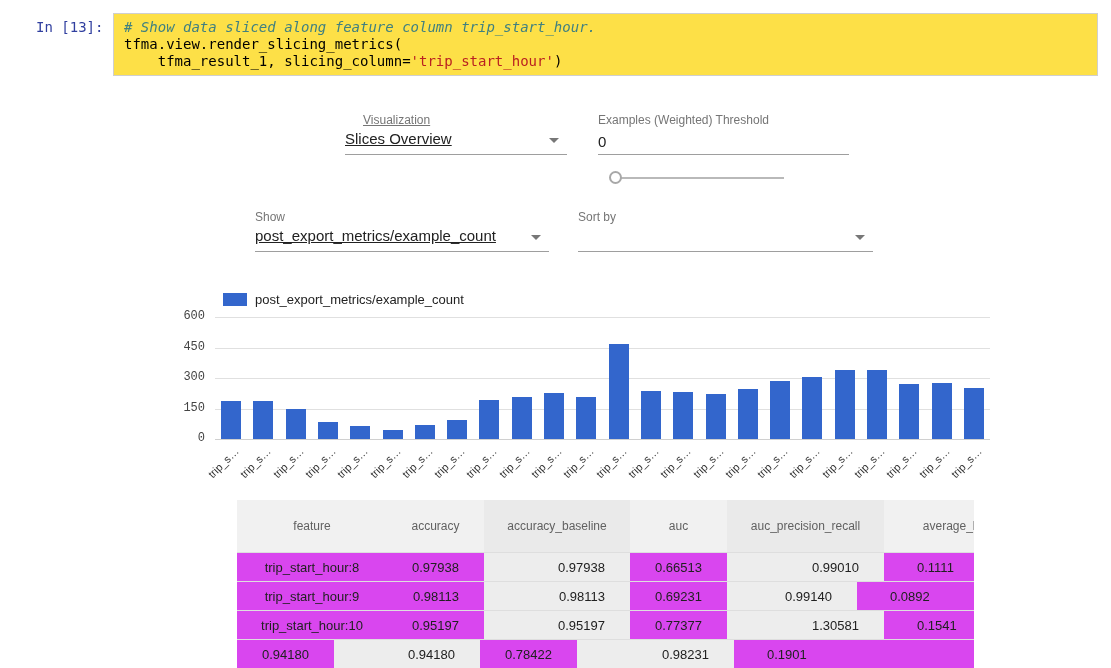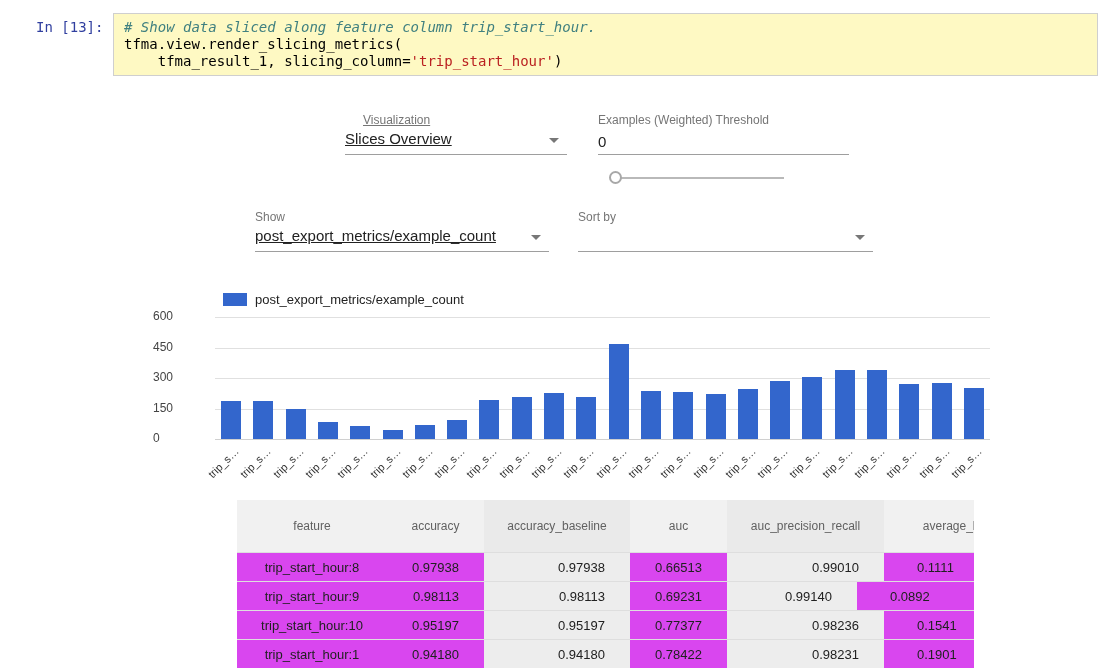--- a/index.html
+++ b/index.html
@@ -7,21 +7,21 @@
   body { position: relative; font-family: "Liberation Sans", sans-serif; }
 
   
   .prompt {
     position: absolute; left: 36px; top: 19px;
     font-family: "DejaVu Sans Mono", monospace; font-size: 14px;
     color: #303F9F; white-space: pre;
   }
   .code-box {
     position: absolute; left: 113px; top: 13px; width: 985px;
-    background: #fef9c3; border: 1px solid #cfcfcf;
+    background: #fde047; border: 1px solid #cfcfcf;
     padding: 5px 10px;
   }
   .code-line {
     font-family: "DejaVu Sans Mono", monospace; font-size: 14px;
     line-height: 17px; white-space: pre; color: #000;
   }
   .tok-comment { color: #408080; font-style: italic; }
   .tok-string  { color: #BA2121; }
   .tok-plain   { color: #000; }
 
@@ -47,21 +47,21 @@
   .slider-knob {
     position: absolute; left: 0; top: 1px; width: 13px; height: 13px;
     border: 2px solid #a8a8a8; border-radius: 50%; background: #fff; cursor: pointer;
   }
 
   
   .legend { position: absolute; left: 223px; top: 292px; display: flex; align-items: center; }
   .legend-swatch { width: 24px; height: 13px; display: inline-block; }
   .legend-label { font-size: 13px; color: #222; margin-left: 8px; }
   .ylabels { position: absolute; left: 153px; top: 317px; width: 52px; height: 130px; }
-  .ytick { position: absolute; right: 0; width: 52px; text-align: left; font-size: 12px; color: #444; }
+  .ytick { position: absolute; right: 0; width: 52px; text-align: right; font-size: 12px; color: #444; font-family: Liberation Mono, monospace; }
   .plot { position: absolute; left: 215px; top: 317px; width: 775px; height: 122px; }
   .gridline { position: absolute; left: 0; width: 100%; height: 1px; background: #e0e0e0; }
   .gridline.axis { background: #d0d0d0; }
   .bar { position: absolute; bottom: 0; width: 20px; }
   .xlabels { position: absolute; left: 215px; top: 441px; width: 775px; height: 48px; }
   .xtick {
     position: absolute; top: 2px; width: 46px; height: 13px; text-align: right;
     font-size: 11px; color: #333; white-space: nowrap;
     transform: rotate(-45deg); transform-origin: 100% 50%;
   }
@@ -214,25 +214,24 @@
         <div class="td shade num" style="width: 146px;">0.98113</div>
         <div class="td num" style="width: 97px;">0.69231</div>
         <div class="td shade num" style="width: 130px;">0.99140</div>
         <div class="td clip" style="width: 143px;">0.0892</div>
       </div>
       <div class="tr">
         <div class="td feat" style="width: 150px;">trip_start_hour:10</div>
         <div class="td num" style="width: 97px;">0.95197</div>
         <div class="td shade num" style="width: 146px;">0.95197</div>
         <div class="td num" style="width: 97px;">0.77377</div>
-        <div class="td shade num" style="width: 157px;">0.98236</div>
+        <div class="td shade num" style="width: 157px;">1.30581</div>
         <div class="td clip" style="width: 143px;">0.1541</div>
       </div>
       <div class="tr">
-        <div class="td feat" style="width: 150px;">trip_start_hour:1</div>
         <div class="td num" style="width: 97px;">0.94180</div>
         <div class="td shade num" style="width: 146px;">0.94180</div>
         <div class="td num" style="width: 97px;">0.78422</div>
         <div class="td shade num" style="width: 157px;">0.98231</div>
         <div class="td clip" style="width: 143px;">0.1901</div>
       </div>
     </div>
 </div>
 
 </body></html>

